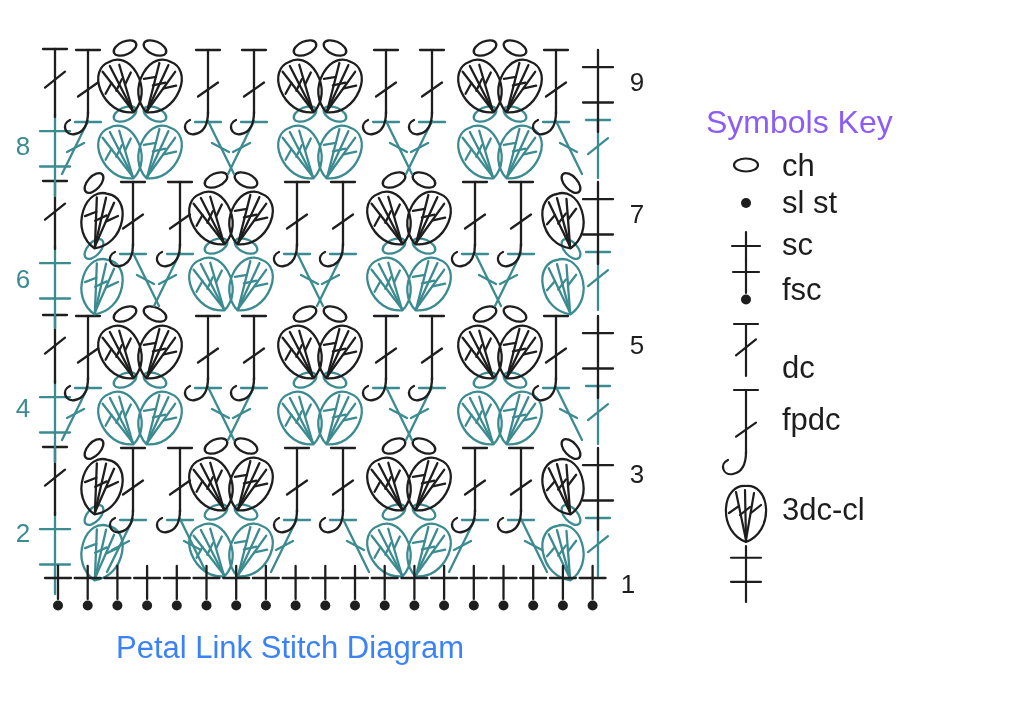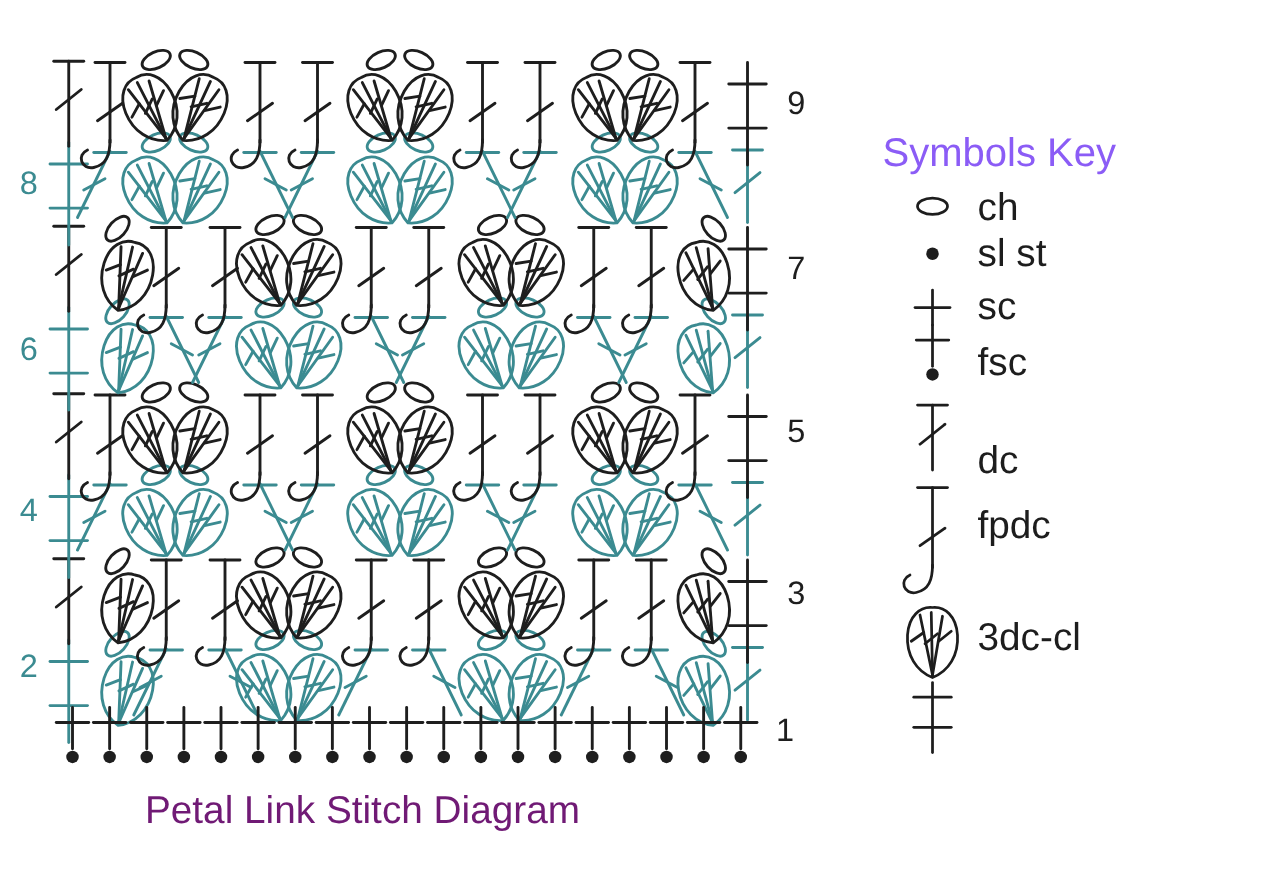--- a/index.html
+++ b/index.html
@@ -1,19 +1,19 @@
 <!DOCTYPE html>
 <html><head>
 <meta charset="utf-8">
 <style>
   html,body{margin:0;padding:0;background:#ffffff;}
   .stage{position:relative;width:1024px;height:706px;background:#ffffff;overflow:hidden;
          font-family:"Liberation Sans", sans-serif;}
   .page-title{position:absolute;left:100px;top:630px;width:380px;text-align:center;
-              font-size:31px;color:#701a75;}
+              font-size:31px;color:#3b82f6;}
   .key{position:absolute;left:0;top:0;width:1024px;height:706px;pointer-events:none;}
   .key-title{position:absolute;left:706px;top:104px;font-size:32px;color:#8b5cf6;}
   .key-label{position:absolute;left:782px;font-size:31px;color:#1d1d1d;line-height:40px;height:40px;}
   .key-sym{position:absolute;}
   svg text{font-family:"Liberation Sans", sans-serif;}
 </style>
 </head>
 <body>
 
 <div class="stage">

